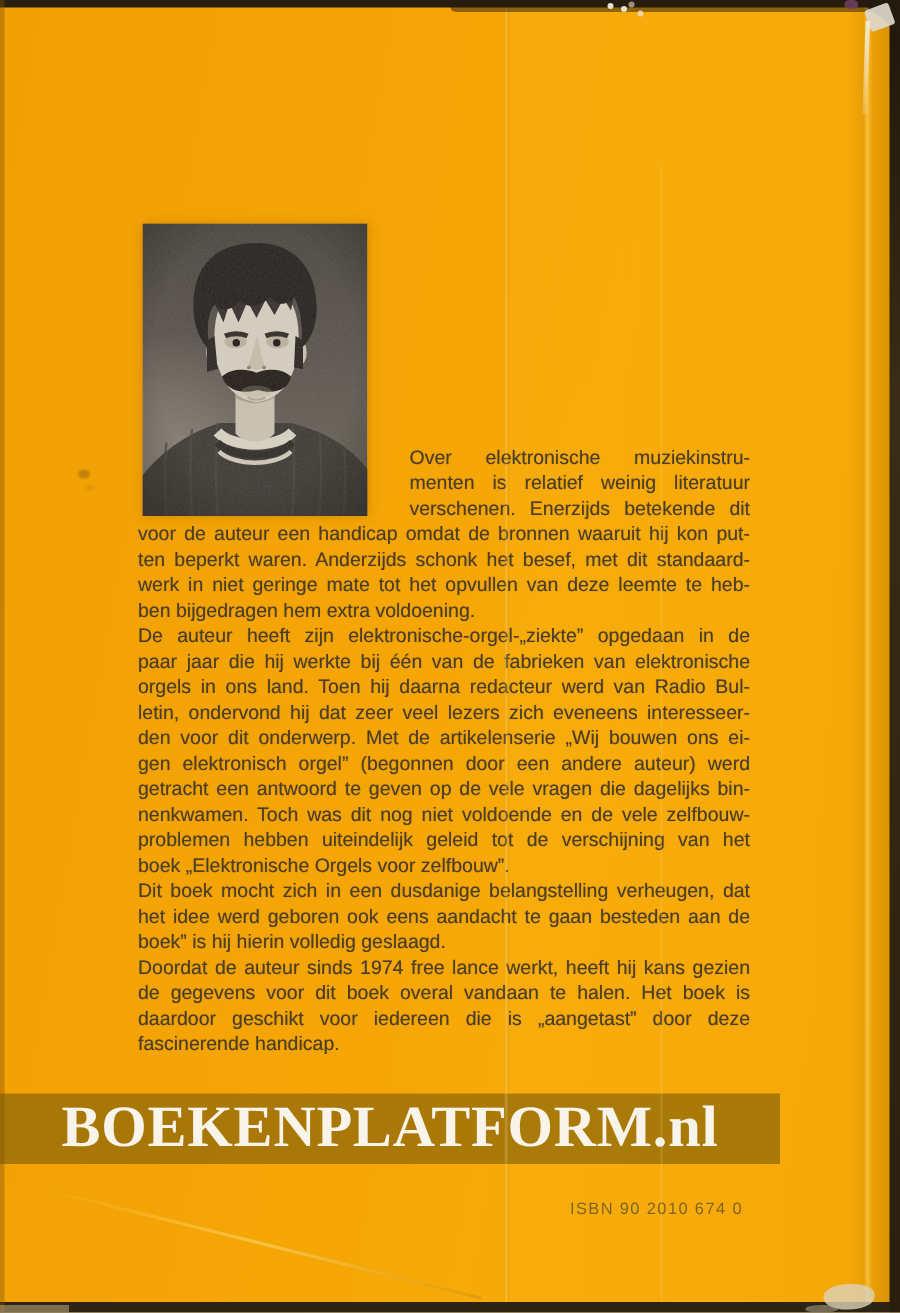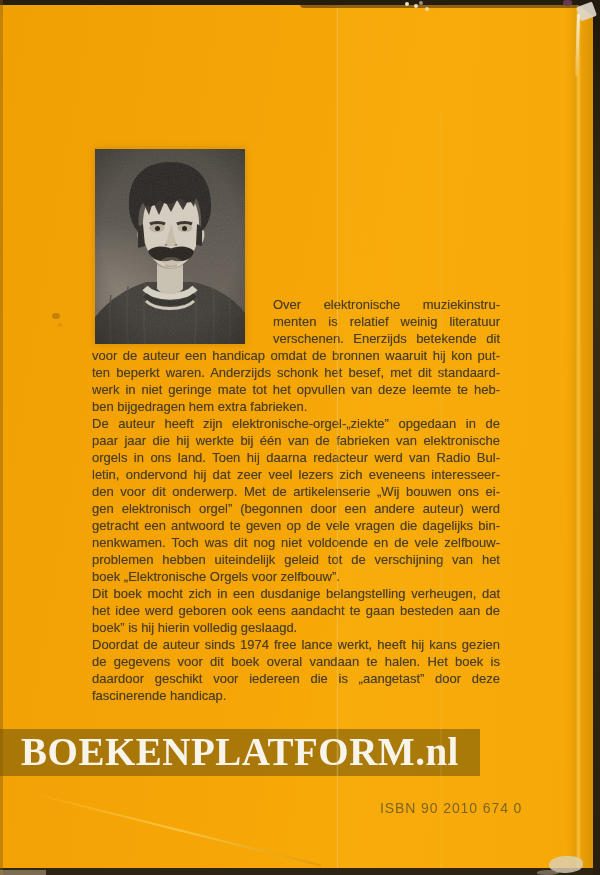--- a/index.html
+++ b/index.html
@@ -18,27 +18,27 @@
 
   
   .bodytext{font-size:13px;line-height:17px;color:#4a3e28;
         text-shadow:0 0 .7px rgba(74,62,40,.5);}
   .col-right{left:273px;top:296px;width:227px;}
   .col-full{left:92px;top:347px;width:408px;}
   .tline{text-align:justify;text-align-last:justify;}
   .tline.pend{text-align-last:left;}
 
   
-  .band{left:0;top:729px;width:480px;height:47px;background:rgba(122,92,10,.62);
+  .band{left:0;top:729px;width:520px;height:47px;background:rgba(122,92,10,.62);
         display:flex;align-items:center;justify-content:center;}
   .band-text{font-family:"Liberation Serif",serif;font-weight:bold;font-size:39px;
         color:#f8f4ea;letter-spacing:.5px;padding-bottom:3px;}
 
   
-  .isbn{left:380px;top:800px;font-size:14px;color:#6f5e26;letter-spacing:.9px;
+  .isbn{left:380px;top:800px;font-size:11px;color:#6f5e26;letter-spacing:.9px;
         white-space:nowrap;opacity:.9;}
 
   
   .crease-v1{left:336px;top:0;width:3px;height:875px;
         background:linear-gradient(90deg,rgba(180,120,0,.10),rgba(255,235,170,.26),rgba(180,120,0,.10));}
   .crease-v2{left:440px;top:110px;width:2px;height:765px;opacity:.55;
         background:linear-gradient(90deg,rgba(180,120,0,.12),rgba(255,235,170,.30),rgba(180,120,0,.12));}
   .fold{left:566px;top:0;width:28px;height:875px;
         background:linear-gradient(90deg,rgba(0,0,0,0) 0%,rgba(150,100,0,.16) 34%,
         rgba(255,240,180,.30) 44%,rgba(120,80,0,.10) 56%,rgba(80,55,0,.18) 100%);}
@@ -151,21 +151,21 @@
   <div class="abs bodytext col-right">
       <div class="tline">Over elektronische muziekinstru-</div>
       <div class="tline">menten is relatief weinig literatuur</div>
       <div class="tline">verschenen. Enerzijds betekende dit</div>
     </div>
 
   <div class="abs bodytext col-full">
       <div class="tline">voor de auteur een handicap omdat de bronnen waaruit hij kon put-</div>
       <div class="tline">ten beperkt waren. Anderzijds schonk het besef, met dit standaard-</div>
       <div class="tline">werk in niet geringe mate tot het opvullen van deze leemte te heb-</div>
-      <div class="tline pend">ben bijgedragen hem extra fabrieken.</div>
+      <div class="tline pend">ben bijgedragen hem extra voldoening.</div>
       <div class="tline">De auteur heeft zijn elektronische-orgel-„ziekte” opgedaan in de</div>
       <div class="tline">paar jaar die hij werkte bij één van de fabrieken van elektronische</div>
       <div class="tline">orgels in ons land. Toen hij daarna redacteur werd van Radio Bul-</div>
       <div class="tline">letin, ondervond hij dat zeer veel lezers zich eveneens interesseer-</div>
       <div class="tline">den voor dit onderwerp. Met de artikelenserie „Wij bouwen ons ei-</div>
       <div class="tline">gen elektronisch orgel” (begonnen door een andere auteur) werd</div>
       <div class="tline">getracht een antwoord te geven op de vele vragen die dagelijks bin-</div>
       <div class="tline">nenkwamen. Toch was dit nog niet voldoende en de vele zelfbouw-</div>
       <div class="tline">problemen hebben uiteindelijk geleid tot de verschijning van het</div>
       <div class="tline pend">boek „Elektronische Orgels voor zelfbouw”.</div>

